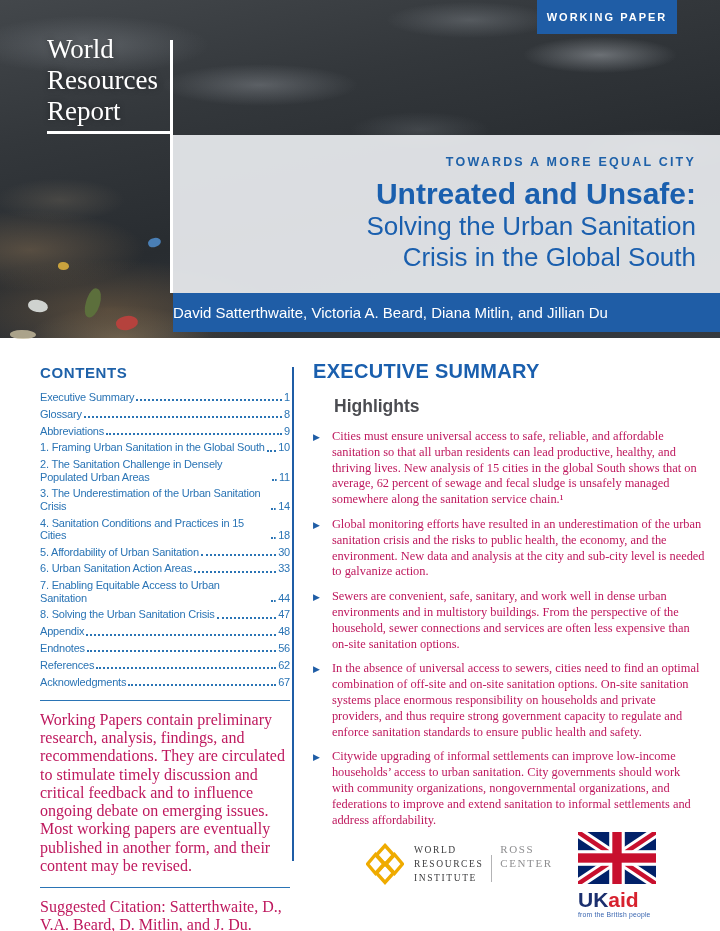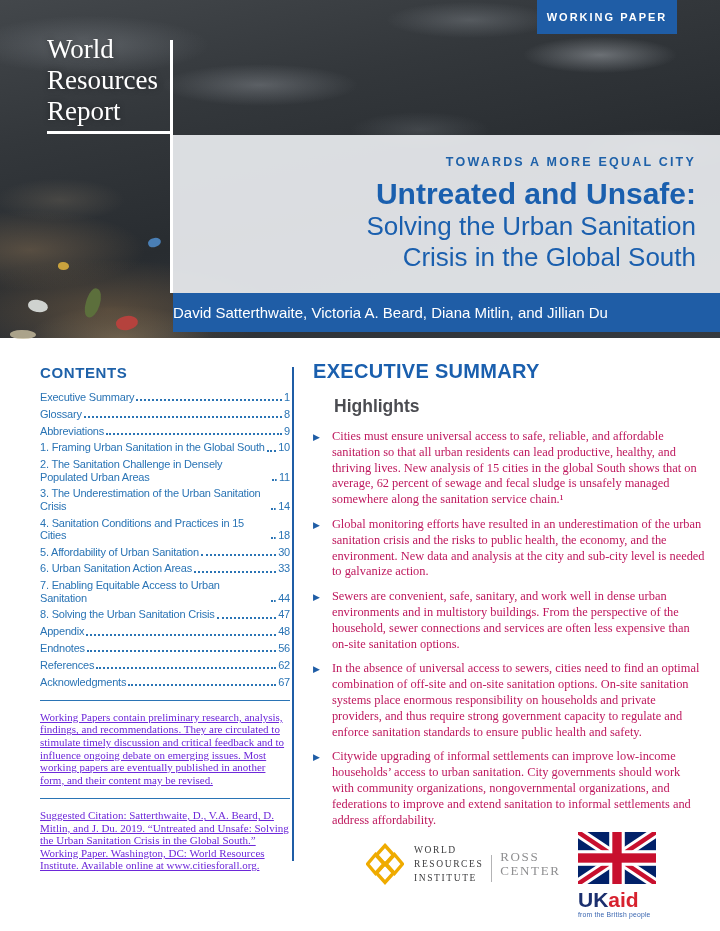--- a/index.html
+++ b/index.html
@@ -68,41 +68,41 @@
 
   
   .toc { position:absolute; left:40px; top:364px; width:250px; }
   .toc-head { font-size:15px; font-weight:bold; color:#1e61a9; letter-spacing:.6px; margin-bottom:10px; }
   .toc-row { display:flex; align-items:flex-end; margin-bottom:4.5px; color:#2a74b5;
              font-size:11px; letter-spacing:-.2px; line-height:1.12; }
   .toc-label { flex:0 1 auto; }
   .toc-leader { flex:1 1 auto; min-width:5px; border-bottom:2px dotted #2a74b5; margin:0 2px 2px 2px; }
   .toc-page { flex:0 0 auto; }
   .side-rule { border-top:1.6px solid #2a74b5; margin:12px 0 10px 0; }
-  .side-note { font-family:"Liberation Serif", serif; font-size:11px; line-height:1.14;
-               color:#6d28d9; margin-bottom:10px;text-decoration:underline; }
+  .side-note { font-family:"Liberation Serif", serif; font-size:16px; line-height:1.14;
+               color:#be185d; margin-bottom:10px; }
 
   
   .divider-v { position:absolute; left:292px; top:367px; width:2px; height:494px; background:#1f5da6; }
 
   
   .summary { position:absolute; left:313px; top:360px; width:392px; }
   .summary h1 { font-size:20px; font-weight:bold; color:#1a5fae; letter-spacing:.3px; margin-bottom:13px; }
   .summary h2 { font-size:17.5px; font-weight:bold; color:#4b4c51; margin-bottom:12px;margin-left:21px; }
   .bullet { display:flex; margin-bottom:9px; }
   .arrow { flex:0 0 auto; color:#1f5da6; font-size:9px; line-height:15.8px; margin:1px 12px 0 0; }
   .btext { font-family:"Liberation Serif", serif; font-size:12.4px; line-height:15.8px; color:#be185d; }
 
   
   .wri-logo { position:absolute; left:366px; top:842px; display:flex; align-items:center; }
   .wri-text { margin-left:10px; font-family:"Liberation Serif", serif; font-size:9.5px;
               letter-spacing:1.6px; color:#3b3b3d; line-height:14px; }
   .wri-div  { width:1px; height:27px; background:#b3b3b5; margin:13px 8px 0 8px; align-self:flex-start; }
-  .ross-text { font-family:"Liberation Serif", serif; font-size:13px; letter-spacing:1.6px;
-               color:#8e8e90; line-height:14px; margin-top:8px; align-self:flex-start; }
+  .ross-text { font-family:"Liberation Serif", serif; font-size:11px; letter-spacing:1.6px;
+               color:#8e8e90; line-height:14px; margin-top:0; align-self:flex-start; }
   .ukaid-logo { position:absolute; left:578px; top:832px; width:80px; }
   .ukaid-word { font-size:21px; font-weight:bold; line-height:21px; margin-top:1px; }
   .ukaid-uk  { color:#1b2f6e; }
   .ukaid-aid { color:#d7212e; }
   .ukaid-tag { font-size:6.8px; color:#3a66b0; margin-top:1px; letter-spacing:.2px; }
 </style>
 </head>
 <body>
 
 <div class="page">

